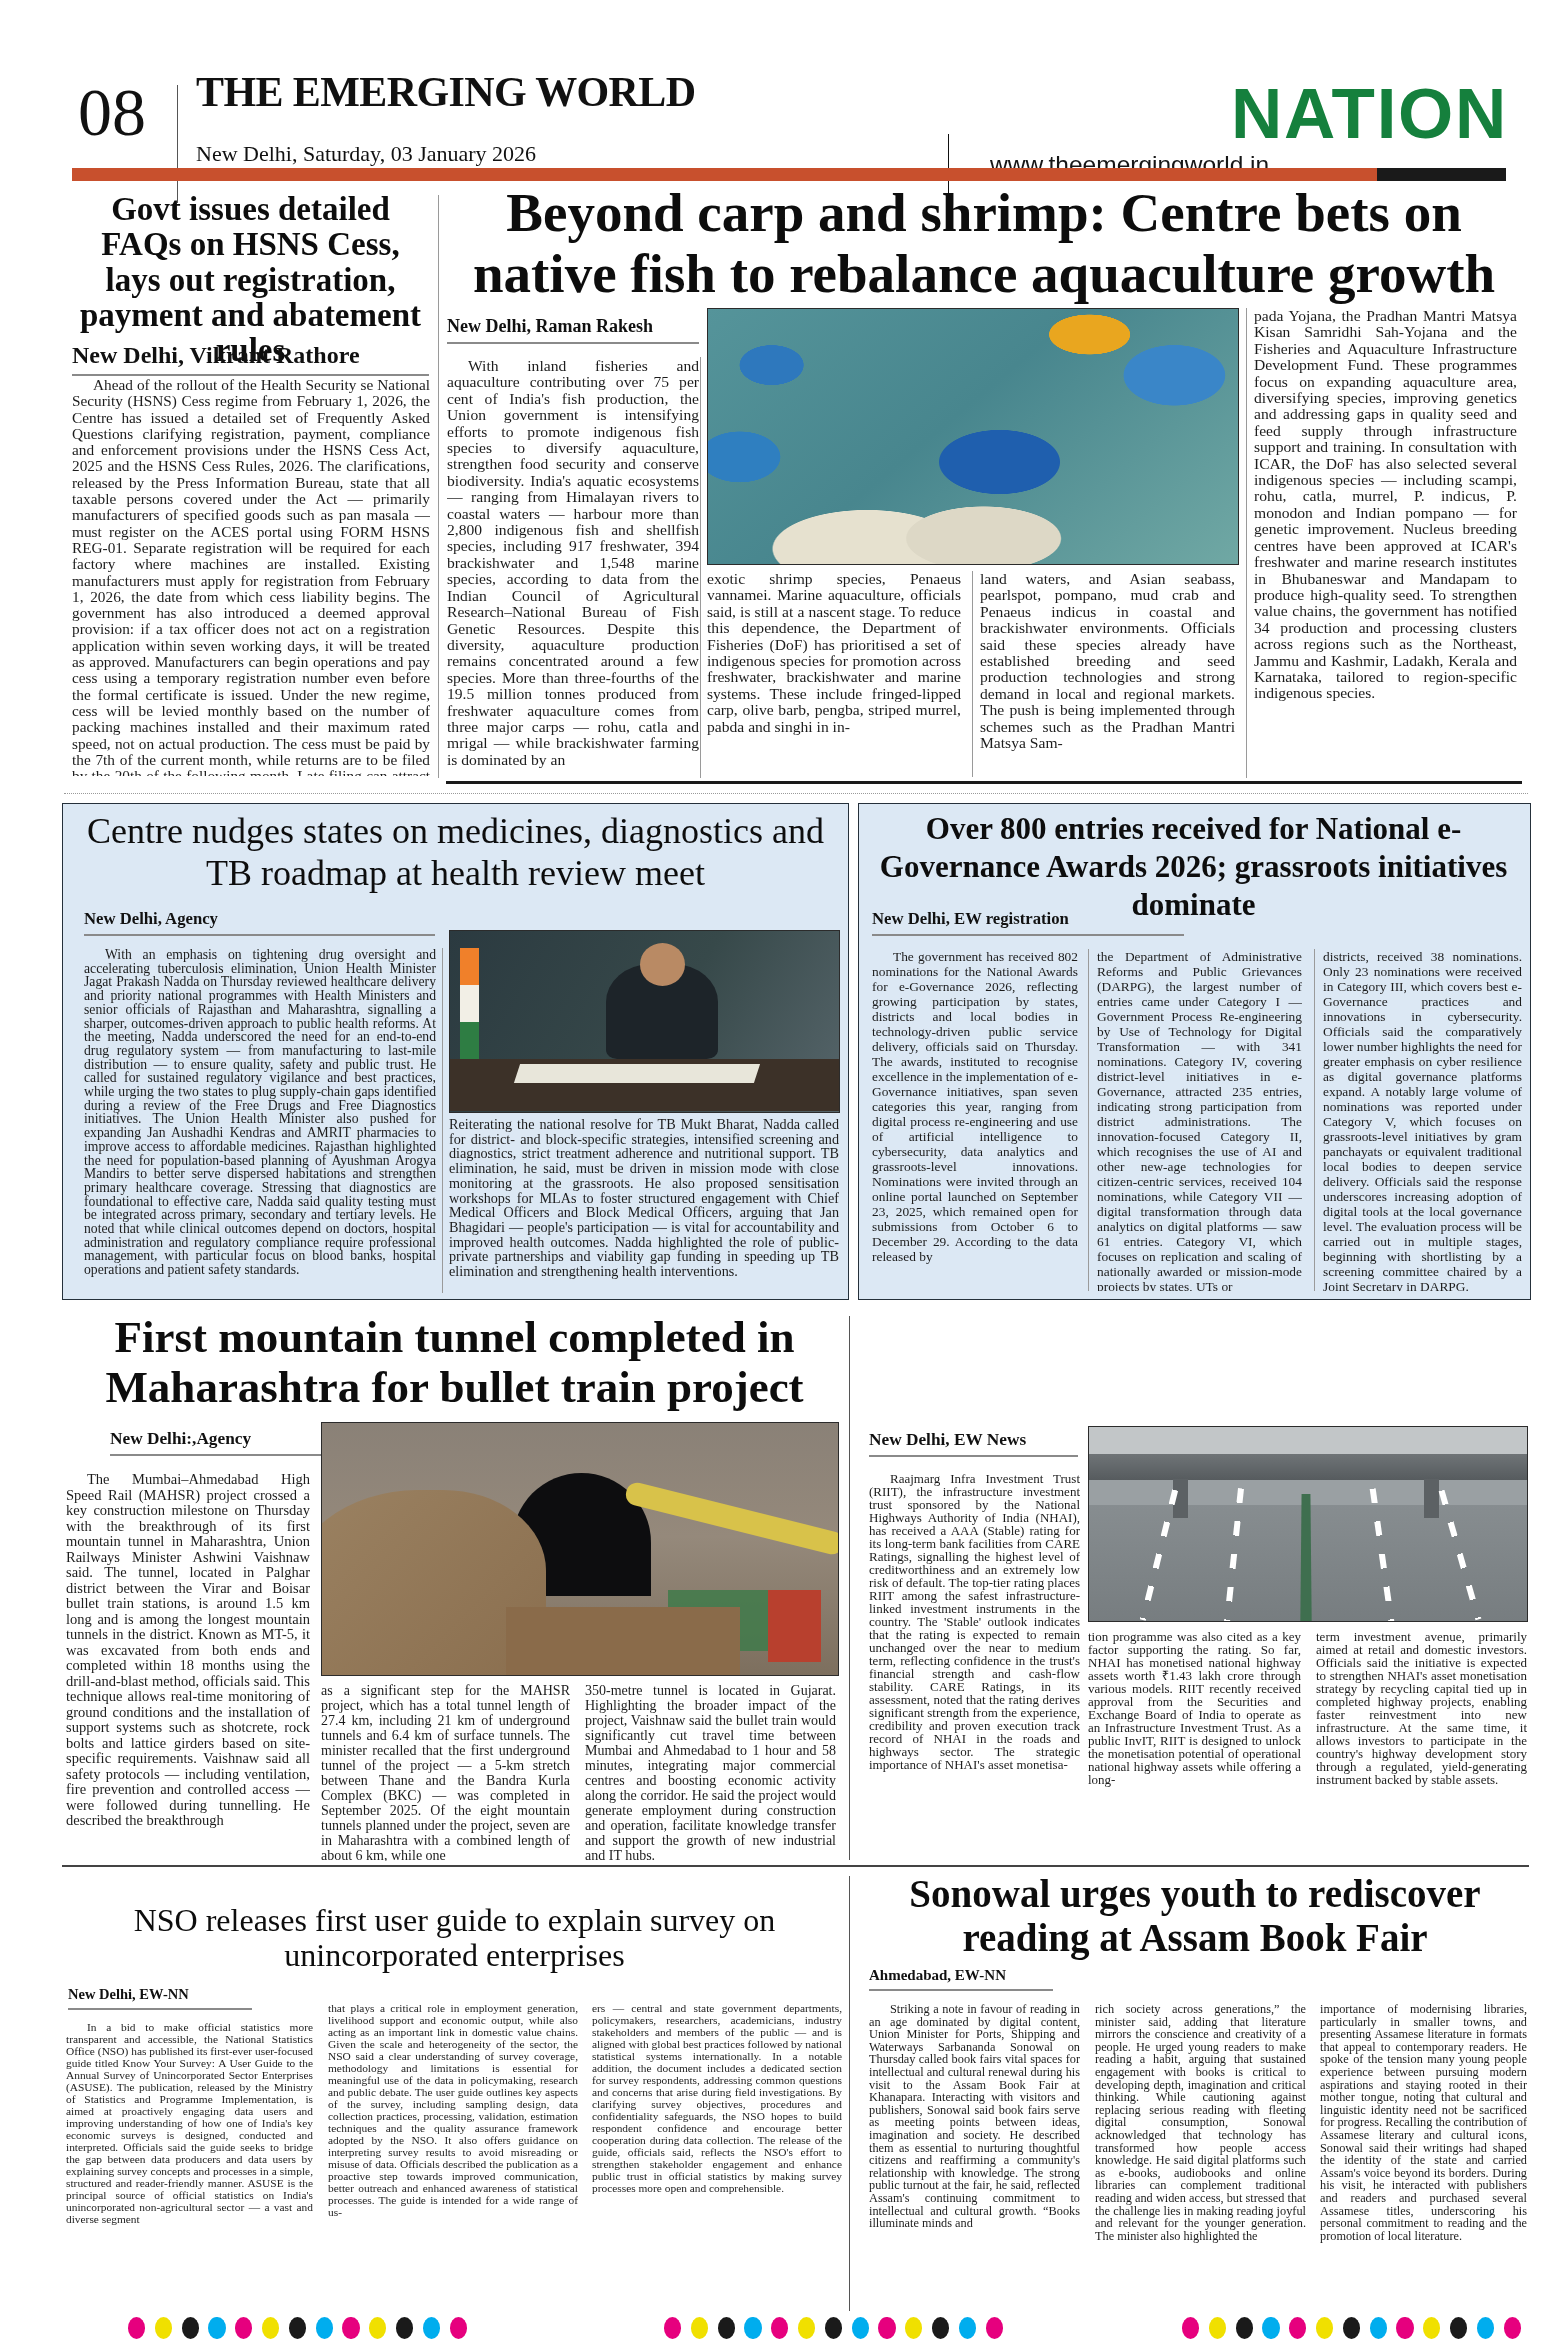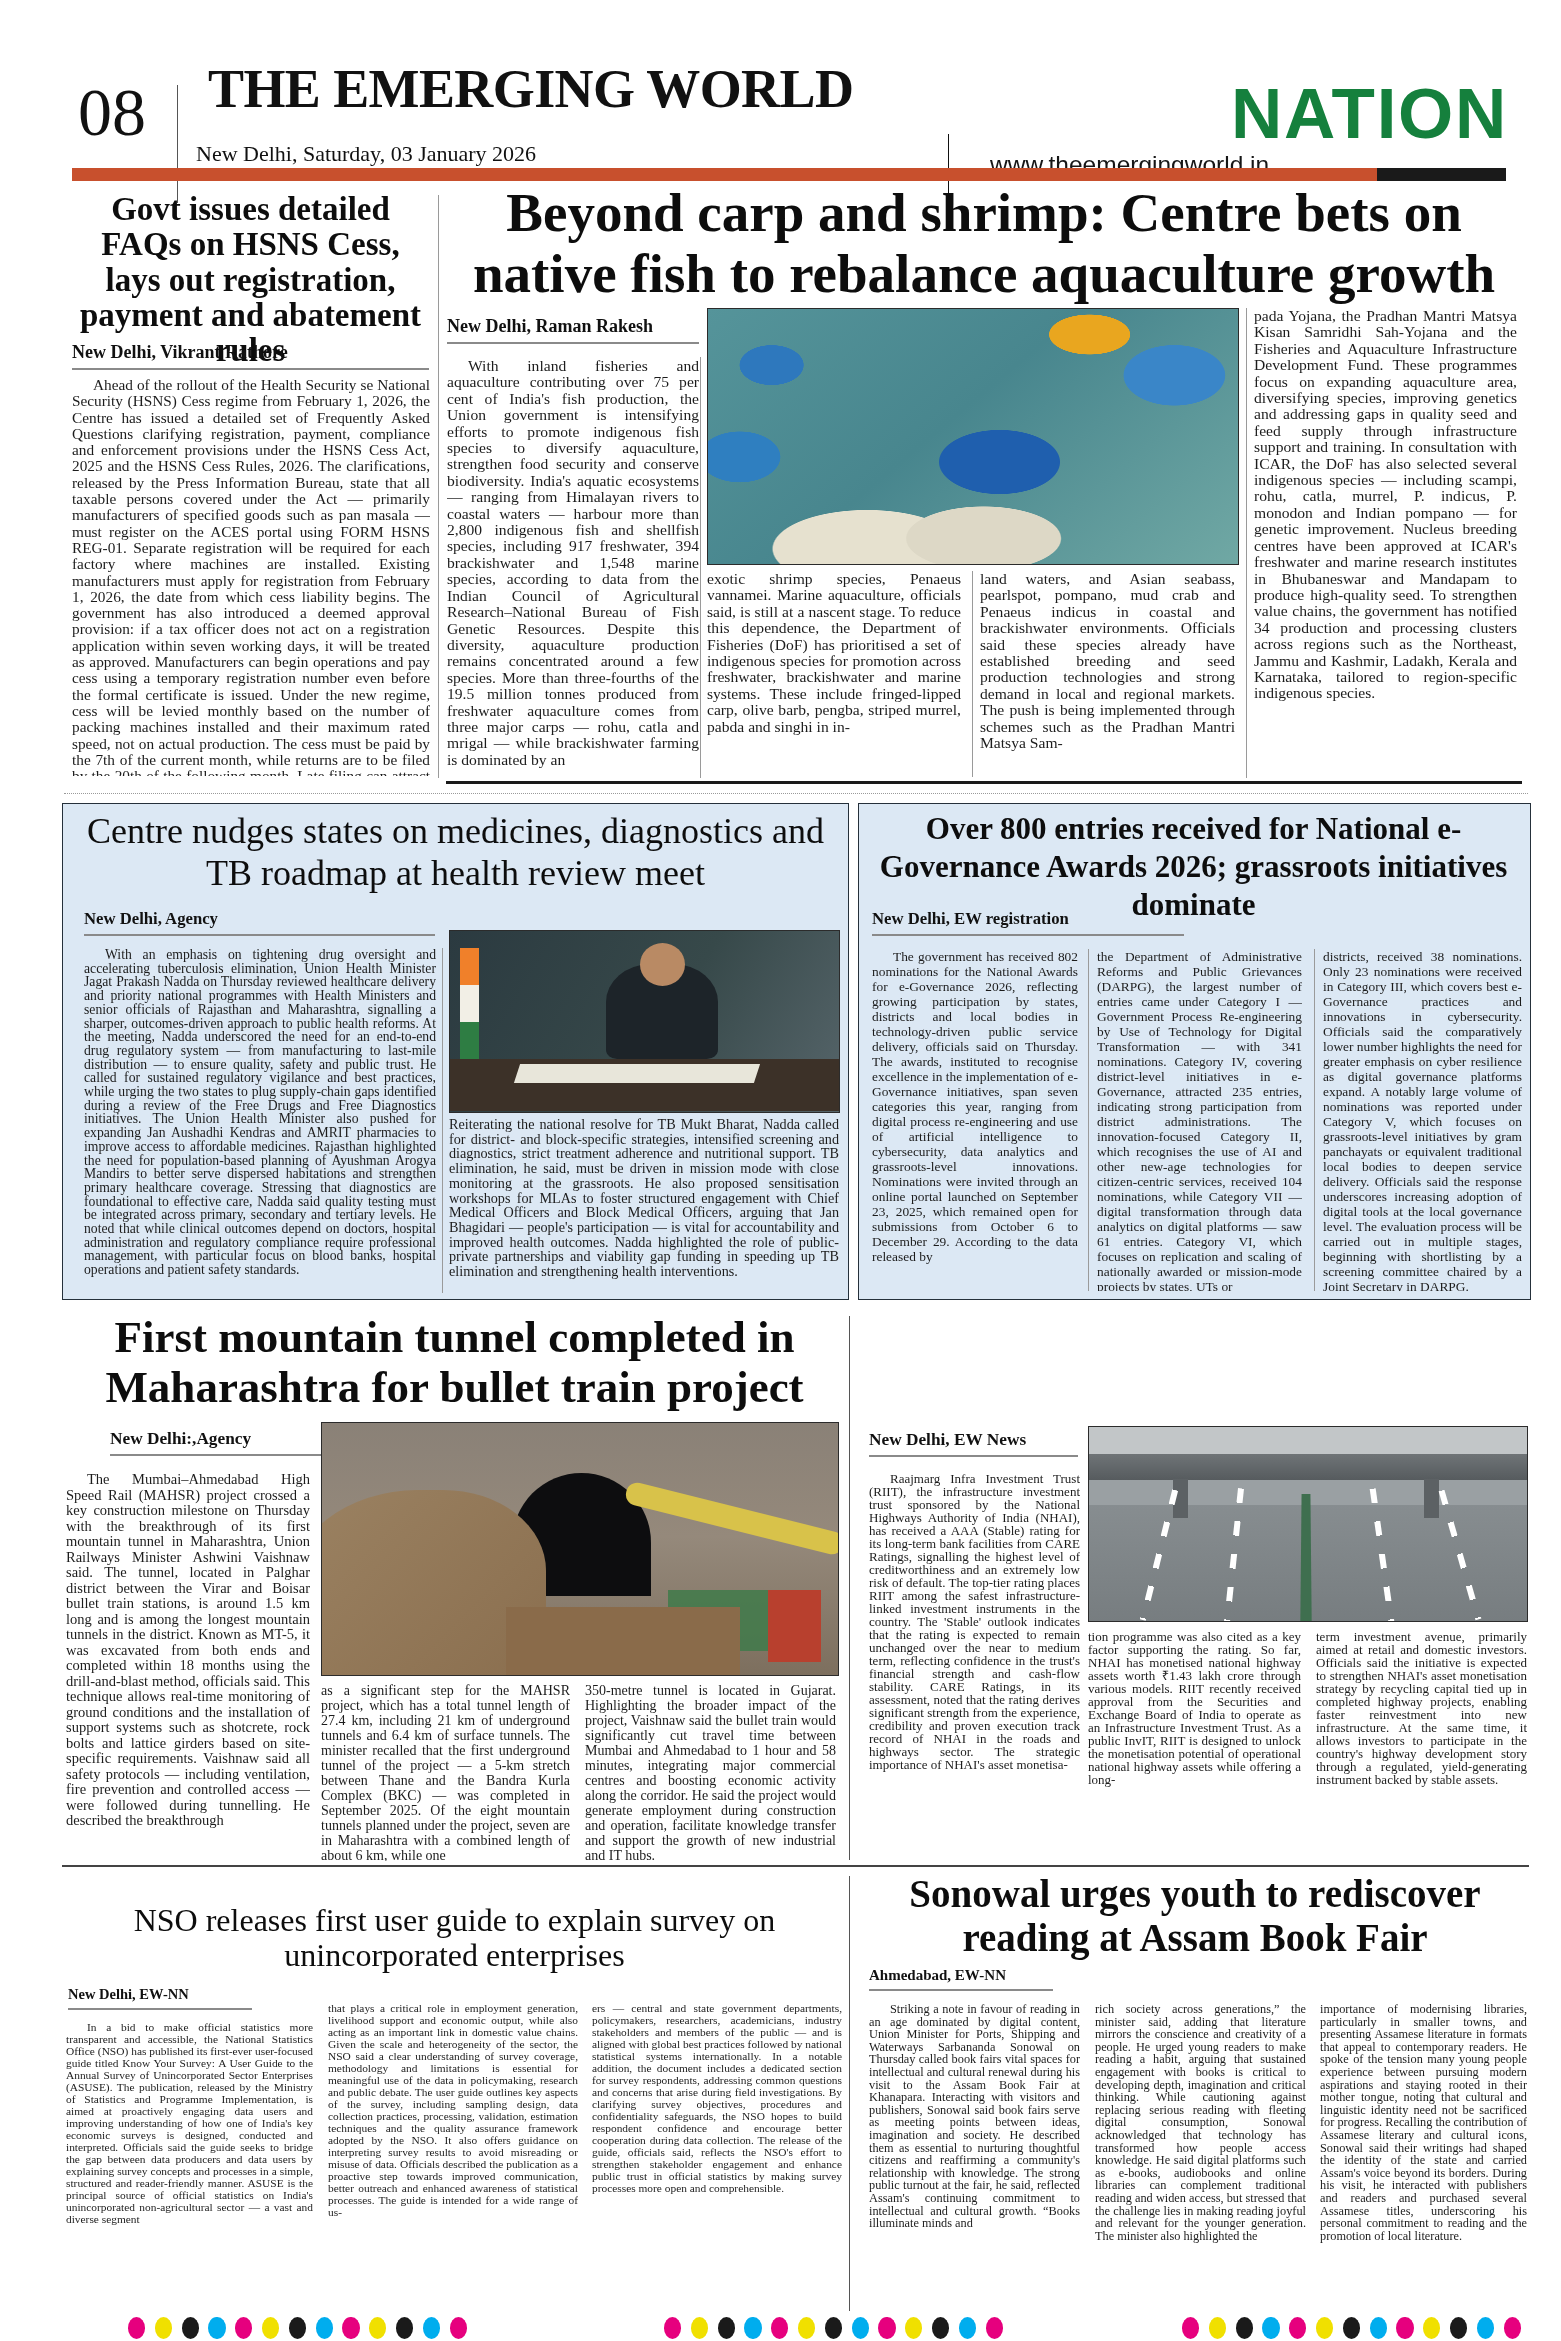--- a/index.html
+++ b/index.html
@@ -26,30 +26,30 @@
   .website{font-family:"Liberation Sans", sans-serif;color:#161616;}
   .blue-box{background:#dce8f4;border:1.1px solid #25303a;}
 </style>
 </head>
 <body>
 
 <div class="page">
 
   <div class="abs" style="left:78px;top:78px;font-size:68px;line-height:1;">08</div>
   <div class="abs vrule" style="left:177px;top:85px;height:118px;"></div>
-  <div class="abs masthead-title" style="left:196px;top:62px;font-size:54px;line-height:1;white-space:nowrap;margin-left:12px;">THE EMERGING WORLD</div>
+  <div class="abs masthead-title" style="left:196px;top:71px;font-size:42px;line-height:1;white-space:nowrap;">THE EMERGING WORLD</div>
   <div class="abs" style="left:196px;top:141px;font-size:22px;white-space:nowrap;">New Delhi, Saturday, 03 January 2026</div>
   <div class="abs vrule" style="left:948px;top:134px;height:67px;background:#111;"></div>
   <div class="abs website" style="left:990px;top:151px;font-size:24.5px;">www.theemergingworld.in</div>
   <div class="abs nation" style="right:53px;top:78px;font-size:71px;line-height:1;">NATION</div>
   <div class="abs" style="left:72px;top:168px;width:1305px;height:13px;background:#c8502d;"></div>
   <div class="abs" style="left:1377px;top:168px;width:129px;height:13px;background:#1a1a1a;"></div>
 
   <div class="abs headline" style="left:72px;top:192px;width:357px;font-size:33px;line-height:1.07;">Govt issues detailed FAQs on HSNS Cess, lays out registration, payment and abatement rules</div>
-  <div class="abs byline" style="left:72px;top:342px;width:357px;font-size:18px;">New Delhi,  Vikrant Rathore</div>
+  <div class="abs byline" style="left:72px;top:342px;width:357px;font-size:24px;">New Delhi,  Vikrant Rathore</div>
   <div class="abs just body-text indent" style="left:72px;top:377px;width:358px;height:399px;font-size:15.3px;line-height:16.3px;">Ahead of the rollout of the Health Security se National Security (HSNS) Cess regime from February 1, 2026, the Centre has issued a detailed set of Frequently Asked Questions clarifying registration, payment, compliance and enforcement provisions under the HSNS Cess Act, 2025 and the HSNS Cess Rules, 2026. The clarifications, released by the Press Information Bureau, state that all taxable persons covered under the Act — primarily manufacturers of specified goods such as pan masala — must register on the ACES portal using FORM HSNS REG-01. Separate registration will be required for each factory where machines are installed. Existing manufacturers must apply for registration from February 1, 2026, the date from which cess liability begins. The government has also introduced a deemed approval provision: if a tax officer does not act on a registration application within seven working days, it will be treated as approved. Manufacturers can begin operations and pay cess using a temporary registration number even before the formal certificate is issued. Under the new regime, cess will be levied monthly based on the number of packing machines installed and their maximum rated speed, not on actual production. The cess must be paid by the 7th of the current month, while returns are to be filed by the 20th of the following month. Late filing can attract penalties starting at ₹10,000.</div>
   <div class="abs vrule thin" style="left:438px;top:195px;height:583px;"></div>
 
   <div class="abs headline" style="left:446px;top:183px;width:1076px;font-size:55px;line-height:1.1;">Beyond carp and shrimp: Centre bets on native fish to rebalance aquaculture growth</div>
   <div class="abs byline" style="left:447px;top:316px;width:252px;font-size:18px;">New Delhi, Raman Rakesh</div>
   <div class="abs just body-text indent" style="left:447px;top:358px;width:252px;height:419px;font-size:15.6px;line-height:16.4px;">With inland fisheries and aquaculture contributing over 75 per cent of India's fish production, the Union government is intensifying efforts to promote indigenous fish species to diversify aquaculture, strengthen food security and conserve biodiversity. India's aquatic ecosystems — ranging from Himalayan rivers to coastal waters — harbour more than 2,800 indigenous fish and shellfish species, including 917 freshwater, 394 brackishwater and 1,548 marine species, according to data from the Indian Council of Agricultural Research–National Bureau of Fish Genetic Resources. Despite this diversity, aquaculture production remains concentrated around a few species. More than three-fourths of the 19.5 million tonnes produced from freshwater aquaculture comes from three major carps — rohu, catla and mrigal — while brackishwater farming is dominated by an</div>
 
   <div class="abs photo" style="left:707px;top:308px;width:530px;height:255px;
        background:
          radial-gradient(53px 33px at 12% 22%, #2e78bd 60%, transparent 61%),

